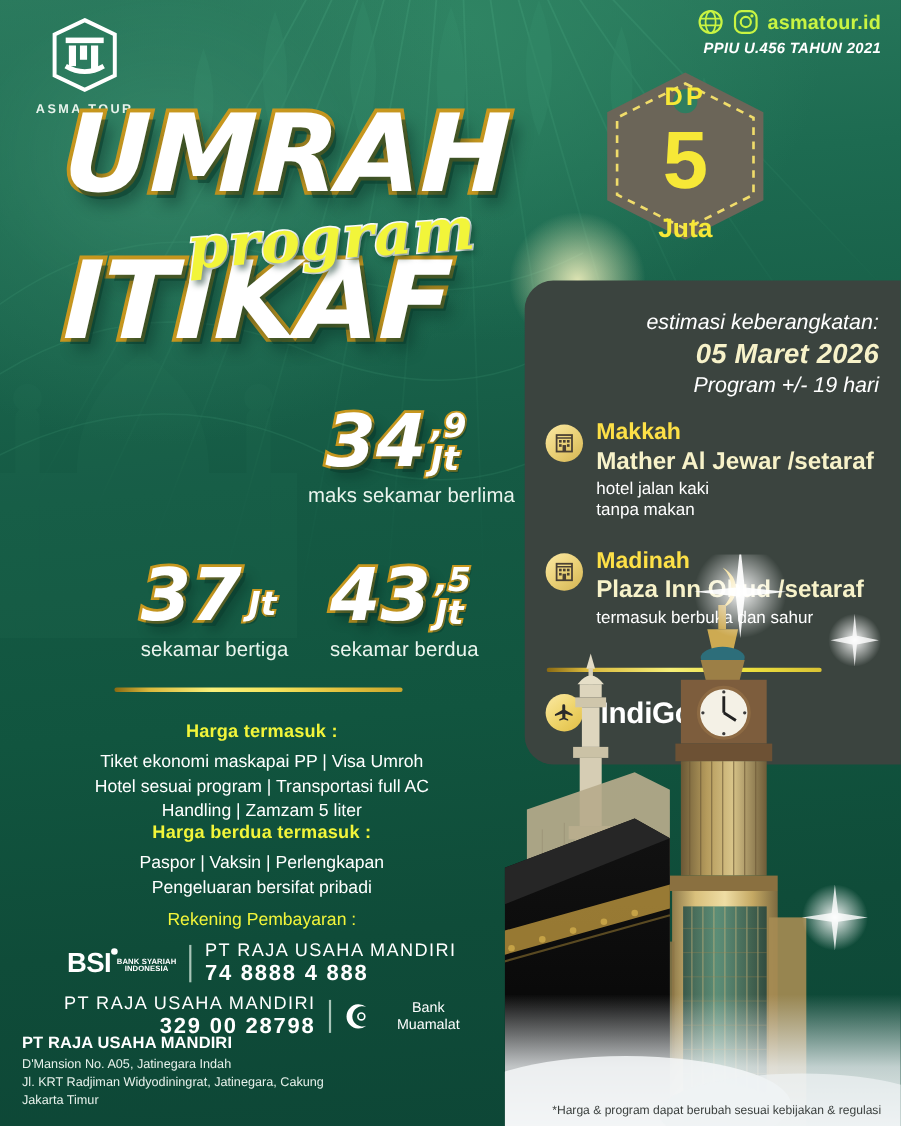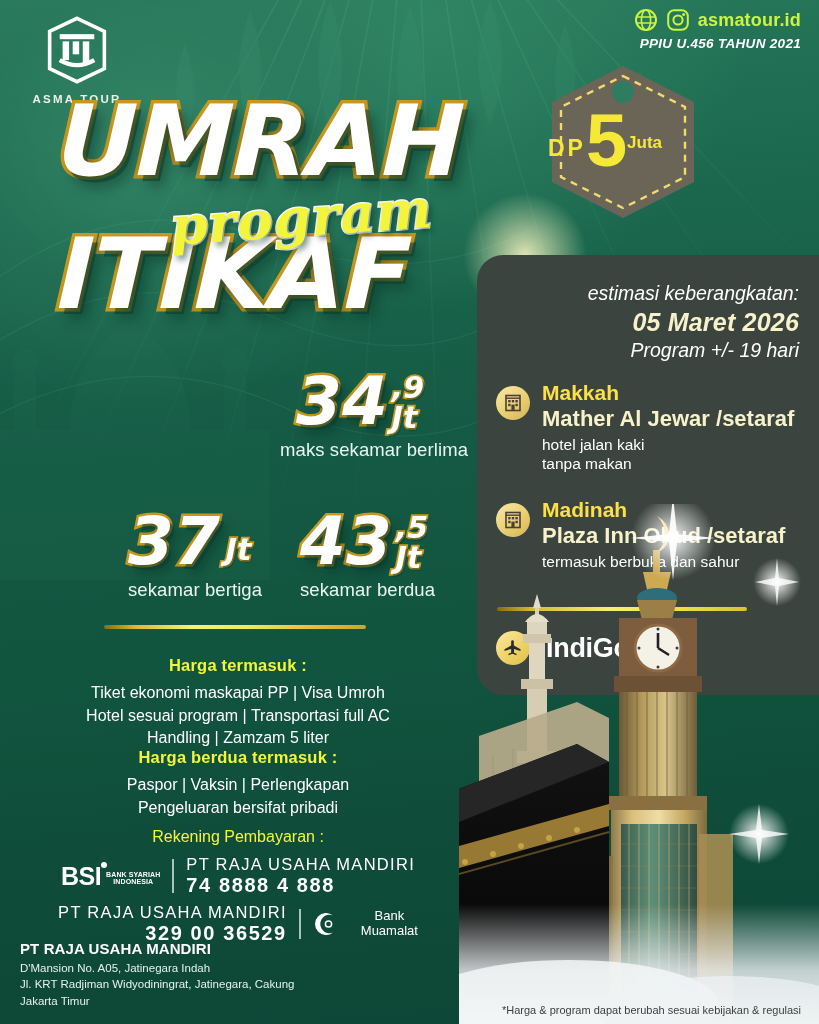--- a/index.html
+++ b/index.html
@@ -40,25 +40,25 @@
     color:#ffffff; font-size:13.5px; font-weight:800; letter-spacing:.3px;
     font-style:italic;
   }
 
   
   .dp-badge {
     position:absolute; left:548px; top:62px; width:150px; height:160px;
   }
   .dp-inner {
     position:absolute; inset:0;
-    display:flex; flex-direction:row; align-items:center; justify-content:flex-start;
+    display:flex; flex-direction:column; align-items:center; justify-content:space-between;
   }
   .dp-label { color:#f6e837; font-size:23px; font-weight:800; letter-spacing:3px; margin-top:12px; }
   .dp-num   { color:#f6e837; font-size:74px; font-weight:800; line-height:.86; margin-top:-2px; }
-  .dp-unit  { color:#f6e837; font-size:17px; font-weight:600; margin-top:1px; }
+  .dp-unit  { color:#f6e837; font-size:24px; font-weight:600; margin-top:1px; }
 
   
   .title-block { position:absolute; left:58px; top:96px; width:450px; }
   .t-umrah, .t-itikaf {
     font-family:"DejaVu Sans", sans-serif;
     font-weight:900; font-style:italic;
     color:#ffffff;
     font-size:98px; line-height:.93;
     letter-spacing:-1px;
     -webkit-text-stroke:7px #c8981f;
@@ -375,21 +375,21 @@
       <div class="vbar"></div>
       <div>
         <div class="acct-name">PT RAJA USAHA MANDIRI</div>
         <div class="acct-num">74 8888 4 888</div>
       </div>
     </div>
 
     <div class="pay-row" style="margin-top:6px;">
       <div style="text-align:right">
         <div class="acct-name" style="text-align:right">PT RAJA USAHA MANDIRI</div>
-        <div class="acct-num" style="text-align:right">329 00 36529</div>
+        <div class="acct-num" style="text-align:right">329 00 28798</div>
       </div>
       <div class="vbar" style="height:30px"></div>
       <div class="mu-wrap">
         <svg width="26" height="26" viewBox="0 0 26 26">
           <path d="M20 4.5a9.2 9.2 0 1 0 0 17 11 11 0 1 1 0-17Z" fill="#ffffff"></path>
           <circle cx="15.5" cy="13" r="3.1" fill="none" stroke="#ffffff" stroke-width="1.5"></circle>
         </svg>
         <span class="mu-text">
           <span style="display:block">Bank</span>
           <span style="display:block">Muamalat</span>

